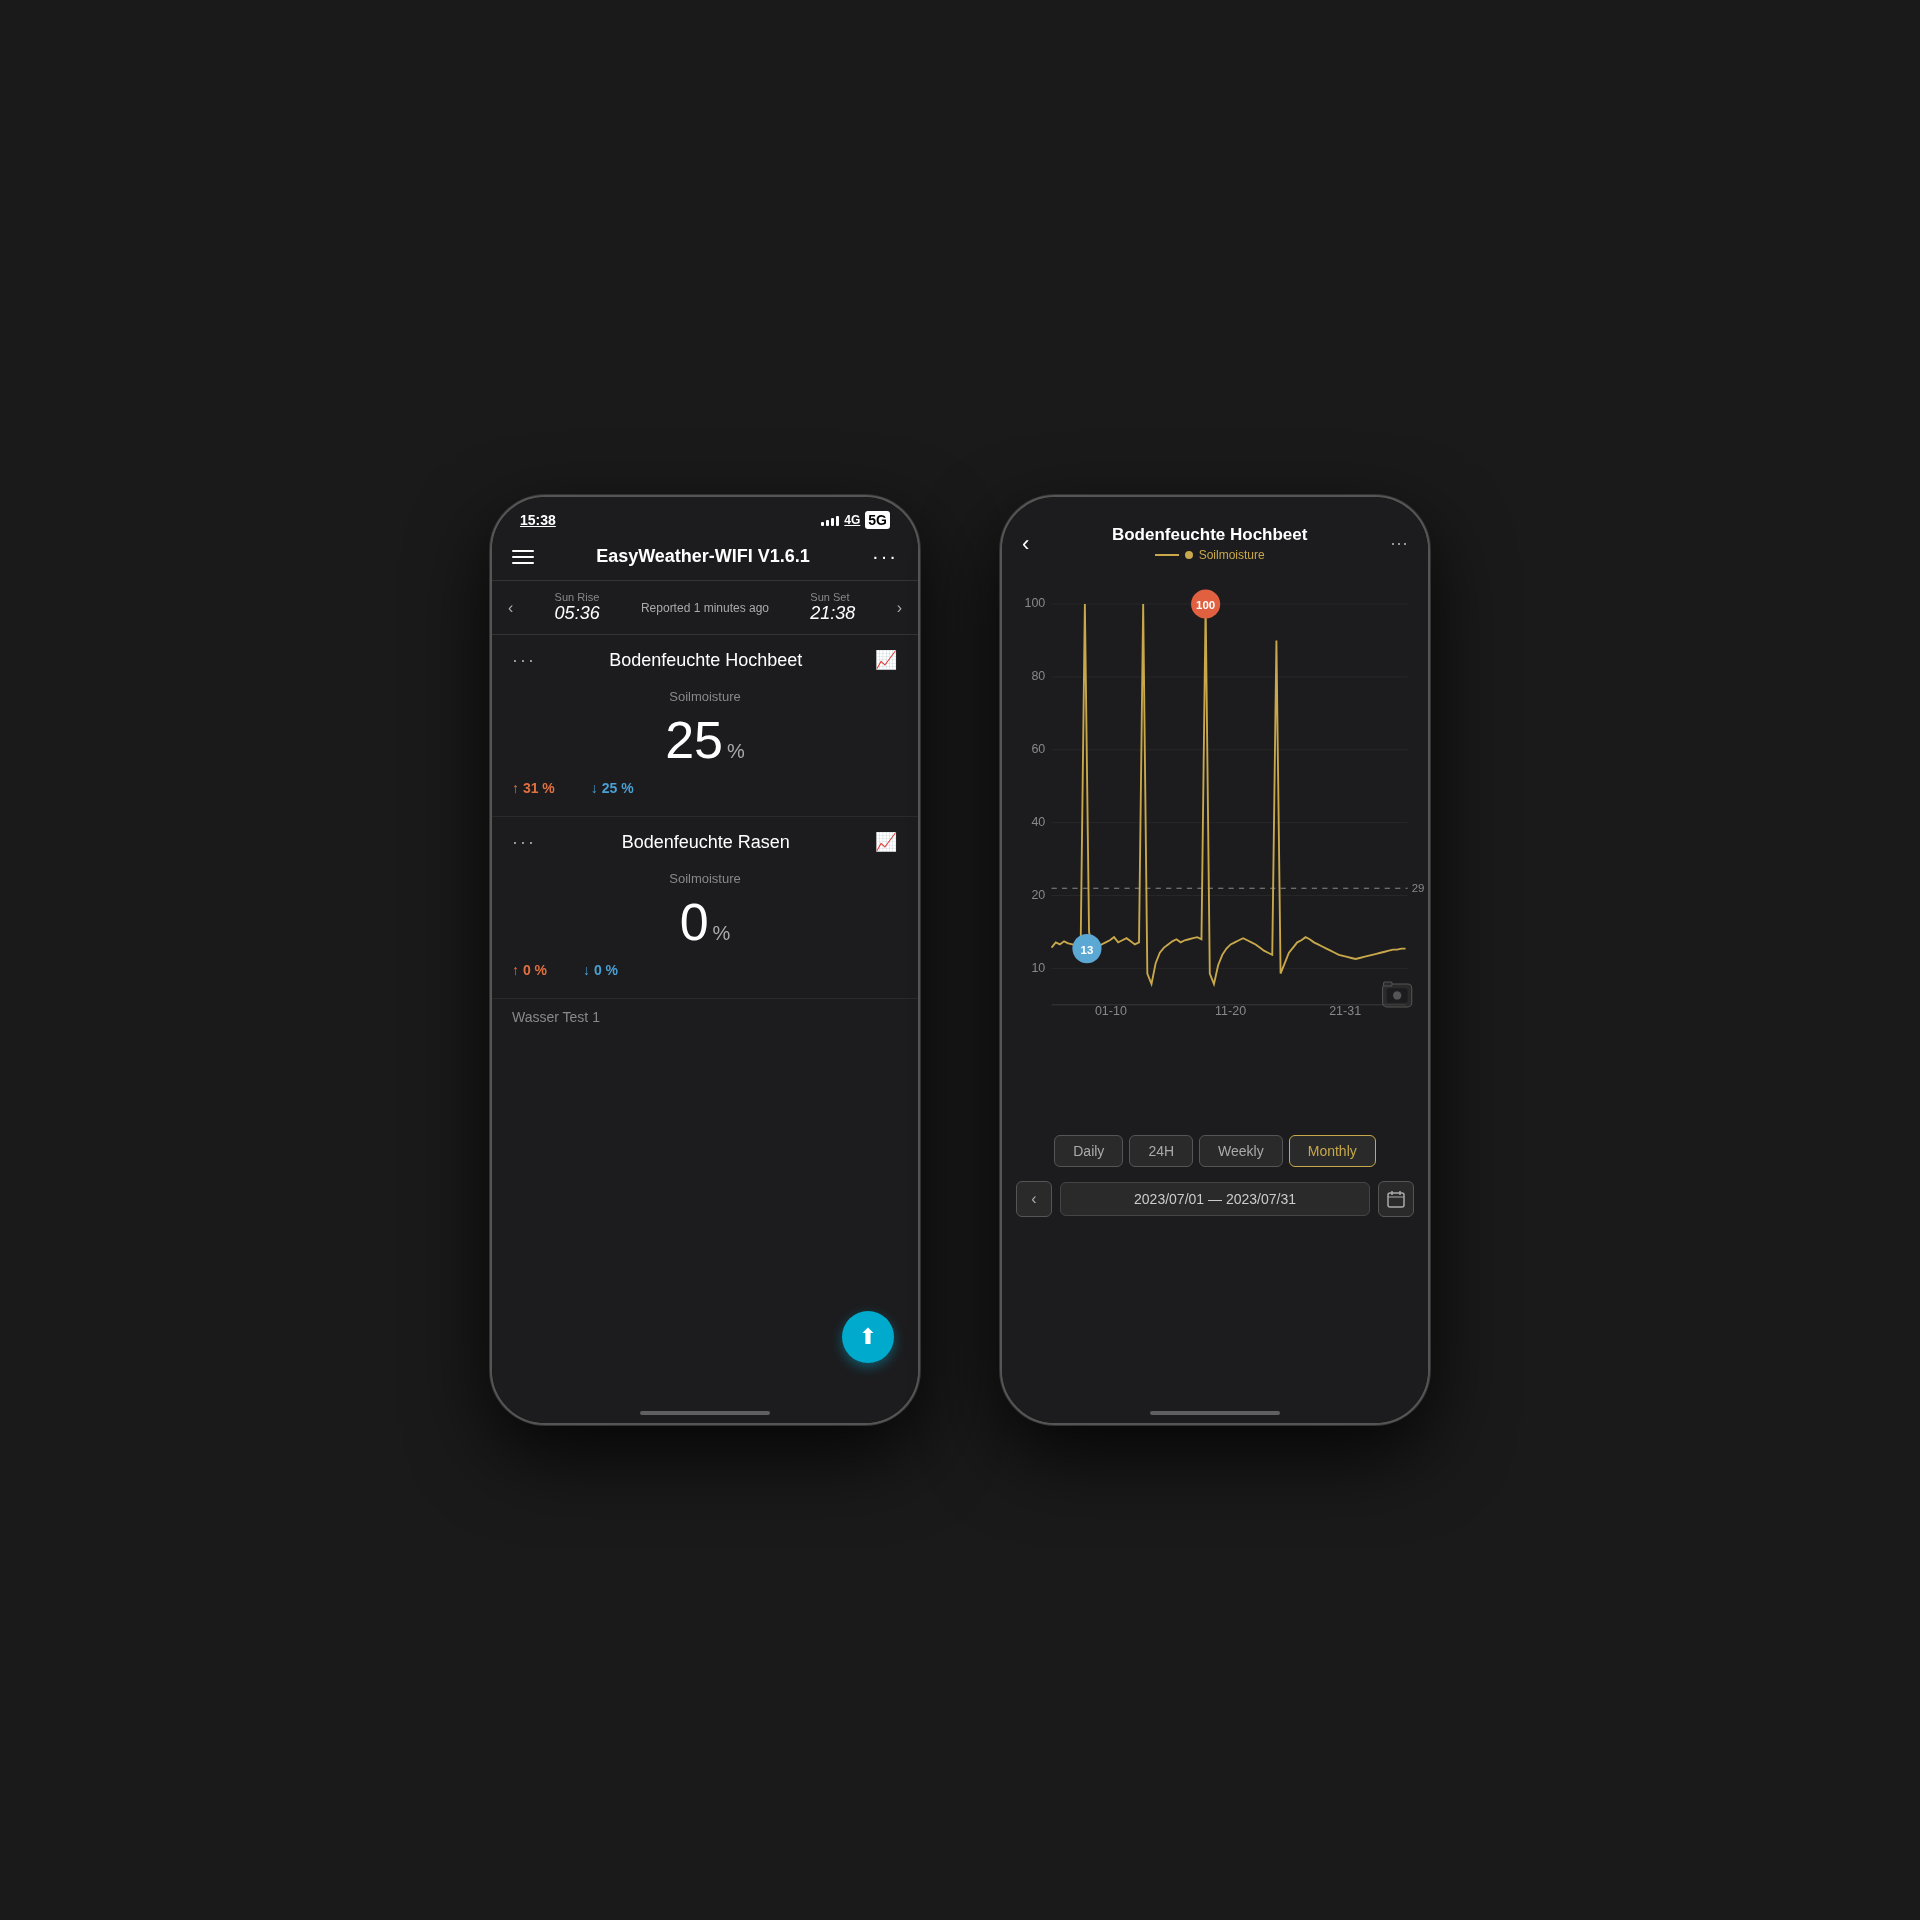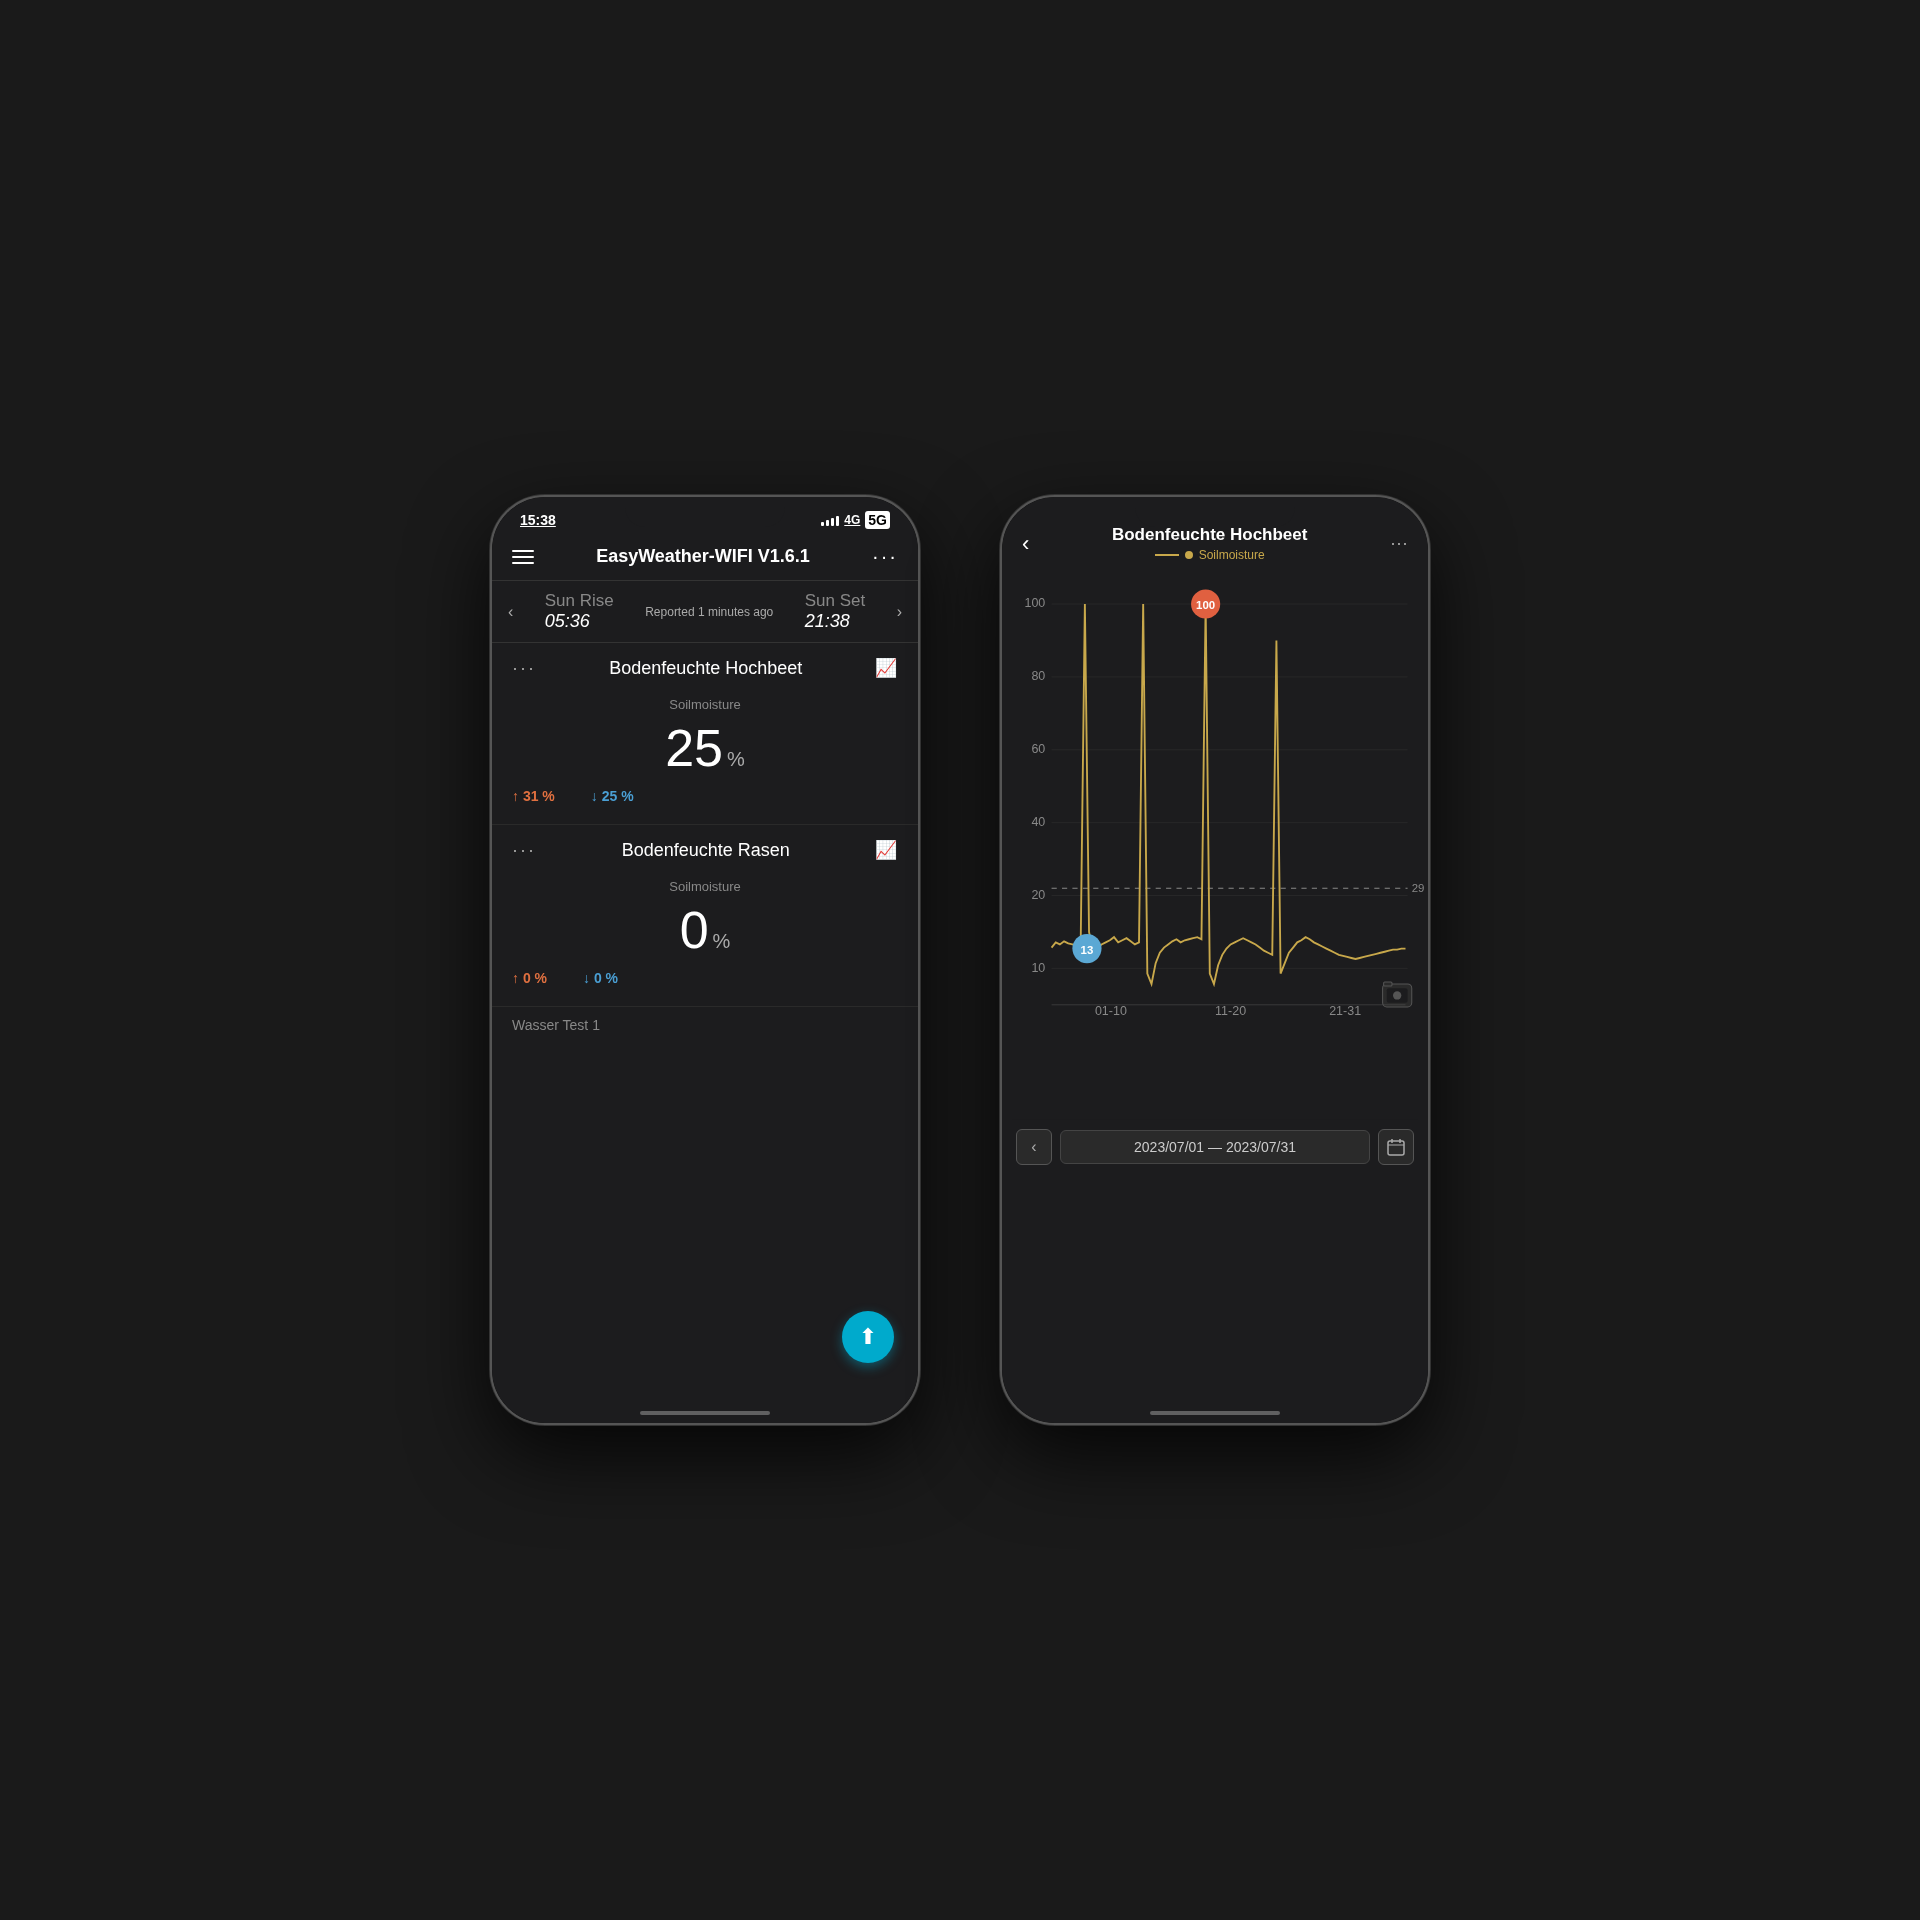--- a/index.html
+++ b/index.html
@@ -123,21 +123,21 @@
       padding: 10px 16px;
       border-bottom: 1px solid #333;
     }
     .sun-side {
       display: flex;
       align-items: center;
       gap: 6px;
       color: #aaa;
       font-size: 13px;
     }
-    .sun-side .label { font-size: 17px; color: #888; }
+    .sun-side .label { font-size: 11px; color: #888; }
     .sun-side .time { color: #fff; font-size: 18px; font-style: italic; }
     .sun-bar-center {
       font-size: 12px;
       color: #aaa;
     }
     .chevron {
       color: #aaa;
       font-size: 16px;
     }
 
@@ -533,20 +533,34 @@
         <rect x="357" y="388" width="8" height="4" rx="1" fill="#2a2a2a" stroke="#555" stroke-width="1"></rect>
 
         <text x="95" y="420" fill="#888" font-size="12" text-anchor="middle">01-10</text>
         <text x="210" y="420" fill="#888" font-size="12" text-anchor="middle">11-20</text>
         <text x="320" y="420" fill="#888" font-size="12" text-anchor="middle">21-31</text>
 
         <line x1="38" y1="410" x2="378" y2="410" stroke="#555" stroke-width="0.5"></line>
       </svg>
     </div>
 
+    <div class="period-tabs">
+      <div class="period-tab">
+        <span>Daily</span>
+      </div>
+      <div class="period-tab">
+        <span>24H</span>
+      </div>
+      <div class="period-tab">
+        <span>Weekly</span>
+      </div>
+      <div class="period-tab active">
+        <span>Monthly</span>
+      </div>
+    </div>
 
     <div class="date-nav">
       <div class="date-nav-btn">‹</div>
       <div class="date-range">2023/07/01 — 2023/07/31</div>
       <div class="calendar-btn">
         <svg width="18" height="18" viewBox="0 0 18 18">
           <rect x="1" y="3" width="16" height="14" rx="2" fill="none" stroke="#aaa" stroke-width="1.5"></rect>
           <line x1="5" y1="1" x2="5" y2="5" stroke="#aaa" stroke-width="1.5"></line>
           <line x1="13" y1="1" x2="13" y2="5" stroke="#aaa" stroke-width="1.5"></line>
           <line x1="1" y1="7" x2="17" y2="7" stroke="#aaa" stroke-width="1"></line>

